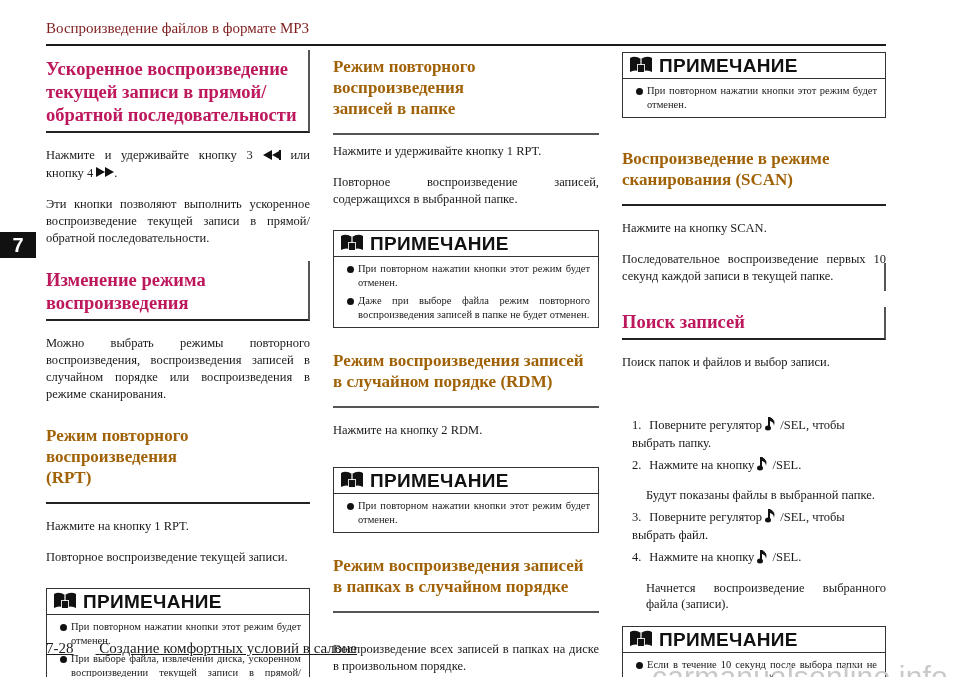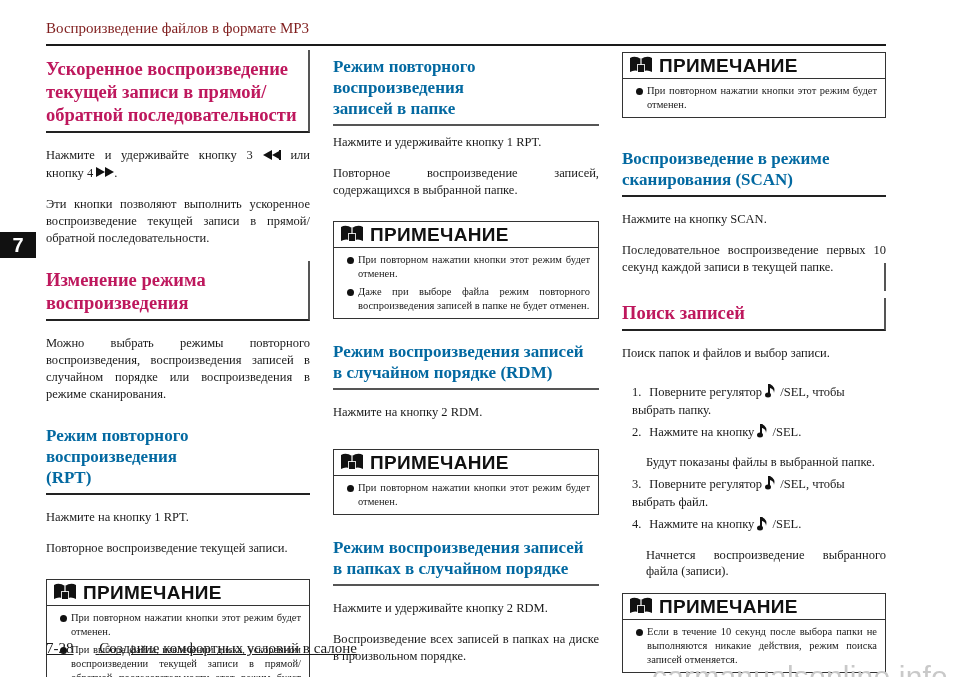--- a/index.html
+++ b/index.html
@@ -13,37 +13,37 @@
     font-family: "Liberation Sans", "DejaVu Sans", sans-serif; font-weight: bold; font-size: 20px;
     text-align: center; line-height: 26px; }
 
   .col { position: absolute; top: 50px; }
   .col1 { left: 46px; width: 264px; }
   .col2 { left: 333px; width: 266px; }
   .col3 { left: 622px; width: 264px; }
 
   .boxhead { font-weight: bold; font-size: 18.5px; line-height: 23px; padding: 8px 4px 4px 0;
     border-right: 2px solid #555; border-bottom: 2px solid #222; color: #be185d; }
-  .subhead { font-weight: bold; font-size: 17px; line-height: 21px; padding-bottom: 5px;
-    border-bottom: 2px solid #555; color: #0369a1; }
+  .subhead { font-weight: bold; font-size: 17px; line-height: 21px; padding-bottom: 14px;
+    border-bottom: 2px solid #555; color: #a16207; }
   .subhead.dark { border-bottom-color: #222; }
 
   p.body { font-size: 12.5px; line-height: 17px; text-align: justify; color: #1a1a1a; }
   .gap-s { height: 8px; } .gap-m { height: 14px; } .gap-l { height: 22px; }
 
   .note { border: 1.5px solid #333; }
   .note-head { display: flex; padding: 2px 6px; border-bottom: 1.5px solid #333; height: 26px; }
   .note-title { font-family: "Liberation Sans", "DejaVu Sans", sans-serif; font-weight: bold; font-size: 19px; letter-spacing: 0.3px; margin-left: 6px; color: #111; }
   .note-body { padding: 5px 8px 5px 14px; }
   .note-item { position: relative; padding-left: 10px; font-size: 10.5px; line-height: 14px; text-align: justify; margin-bottom: 4px; }
   .note-item:last-child { margin-bottom: 0; }
   .note-item .bullet { position: absolute; left: -1px; top: 4px; width: 7px; height: 7px; border-radius: 50%; background: #111; }
 
   .glyph { display: inline-block; vertical-align: middle; }
-  .steps { padding-left: 10px; }
+  .steps { padding-left: 10px; margin-top: 24px; }
   .step { font-size: 12.5px; line-height: 16px; margin-bottom: 6px; }
   .step .num { display: inline-block; width: 14px; }
   .step-extra { font-size: 12.5px; line-height: 16px; padding-left: 24px; margin: 12px 0 6px 0; text-align: justify; }
 
   .footer { position: absolute; left: 46px; top: 640px; font-size: 15px; color: #1a1a1a; text-decoration: underline; }
   .footer .pg { margin-right: 22px; }
   .watermark { position: absolute; right: 12px; top: 660px; font-family: "Liberation Sans", "DejaVu Sans", sans-serif;
     font-size: 30px; color: #c9c9c9; letter-spacing: 0.2px; }
   .col3-mark { position: absolute; left: 884px; top: 263px; width: 2px; height: 28px; background: #555; }
 </style>
@@ -158,21 +158,20 @@
     <div class="note-body">
       <div class="note-item"><span class="bullet"></span><span>При повторном нажатии кнопки этот режим будет отменен.</span></div>
     </div>
   </div>
   <div class="gap-l"></div>
   <div class="subhead">
     <div>Режим воспроизведения записей</div>
     <div>в папках в случайном порядке</div>
   </div>
   <div class="gap-m"></div>
-  <p class="body">Нажмите и удерживайте кнопку 2 RDM.</p>
   <div class="gap-m"></div>
   <p class="body">Воспроизведение всех записей в папках на диске в произвольном порядке.</p>
 </div>
 
 <div class="col col3" style="top:52px;">
   <div class="note">
     <div class="note-head">
       <span><svg width="24" height="18" viewBox="0 0 24 18">
             <path d="M1 3 Q6 0 12 4 Q18 0 23 3 L23 17 Q18 14 12 17 Q6 14 1 17 Z" fill="#111"></path>
             <path d="M12 4 L12 17" stroke="#fff" stroke-width="1.2"></path>

